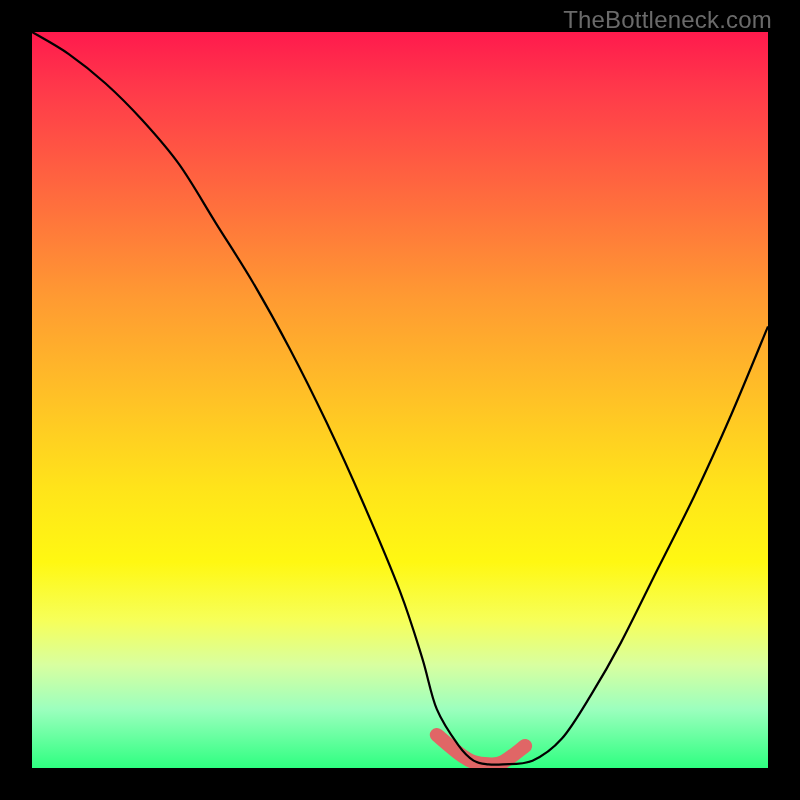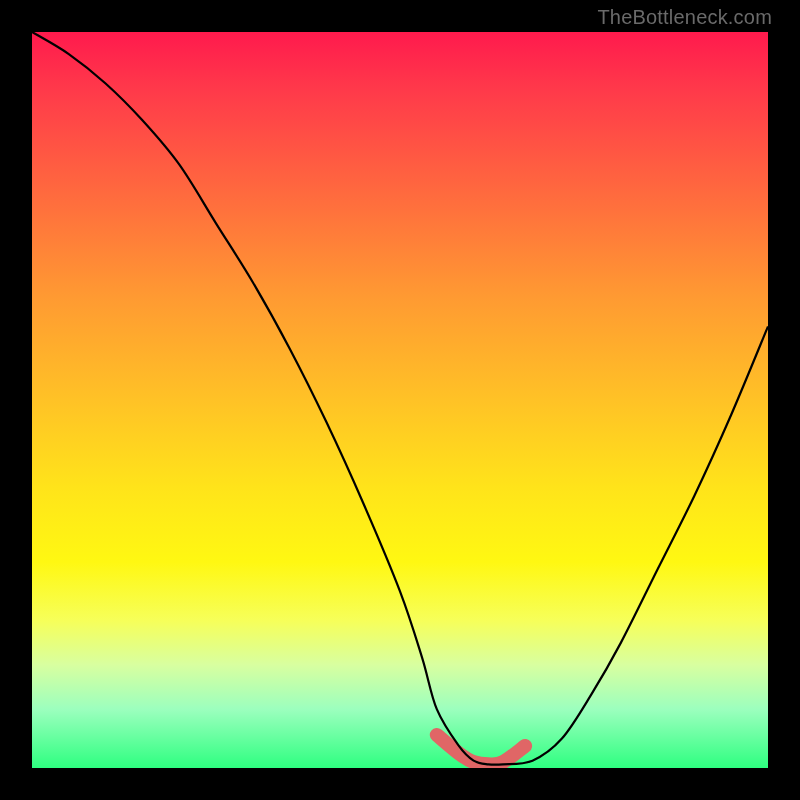--- a/index.html
+++ b/index.html
@@ -42,21 +42,21 @@
       #d8ffa0 86%,
       #9cffbe 92%,
       #2eff80 100%
     );
   }
   .watermark {
     position: absolute;
     top: 6px;
     right: 28px;
     color: #6a6a6a;
-    font-size: 20px;
+    font-size: 24px;
     font-weight: 500;
     letter-spacing: 0.2px;
   }
   svg.curves {
     position: absolute;
     inset: 0;
   }
 </style>
 </head>
 <body>

